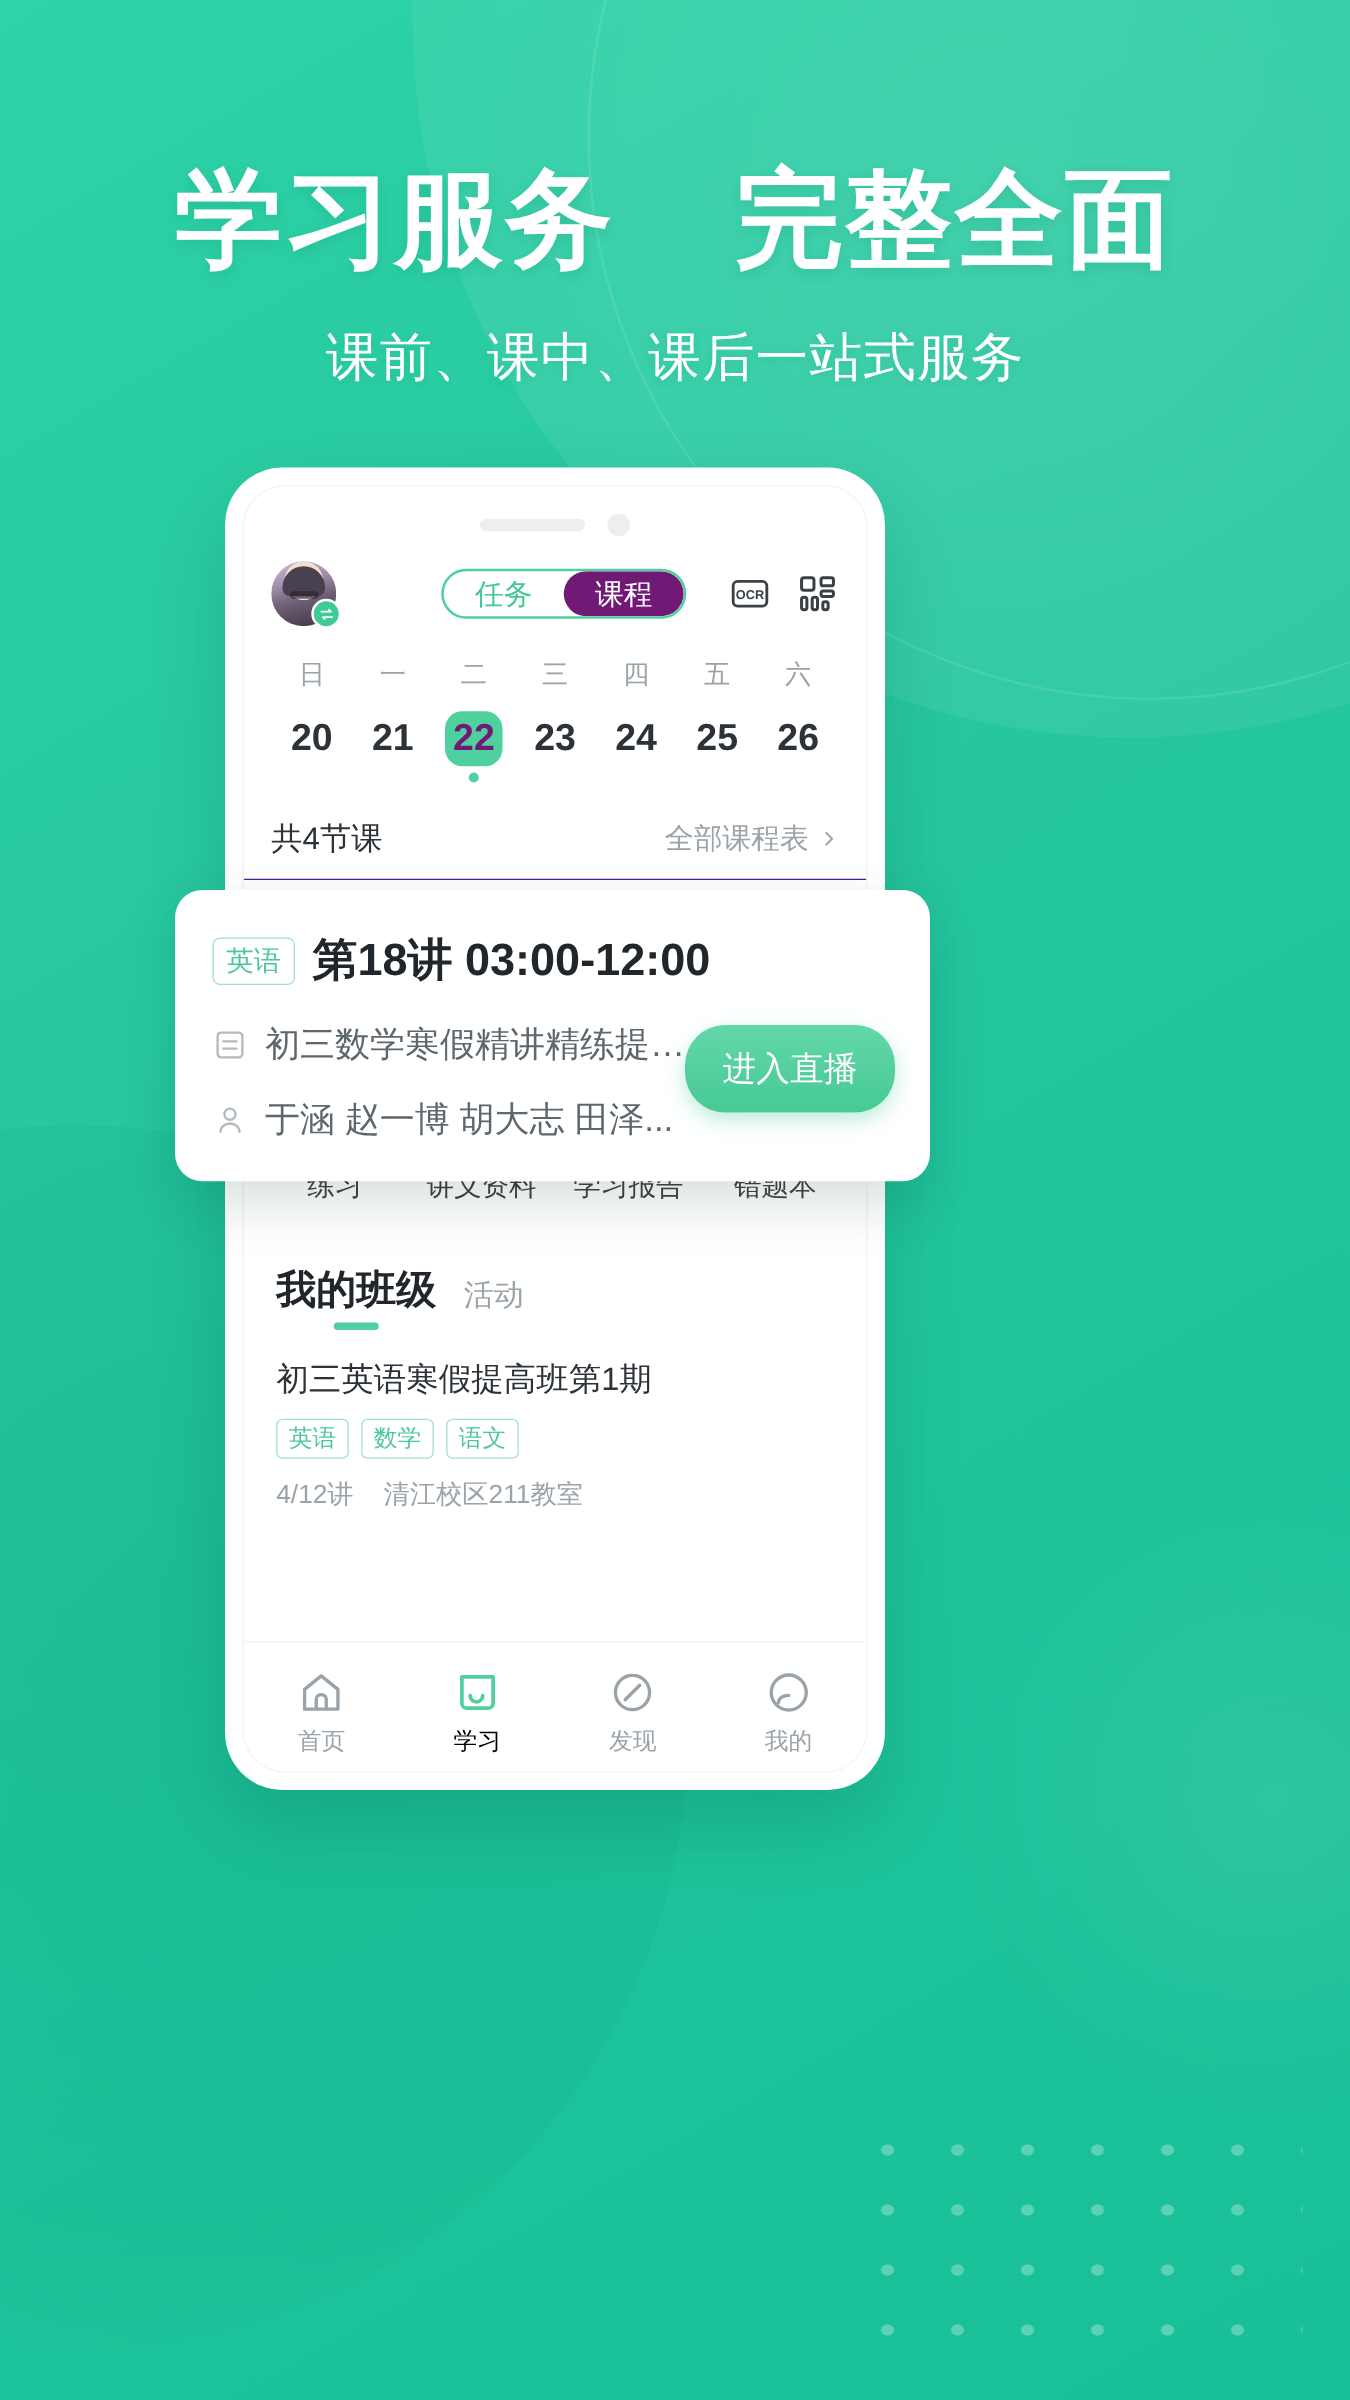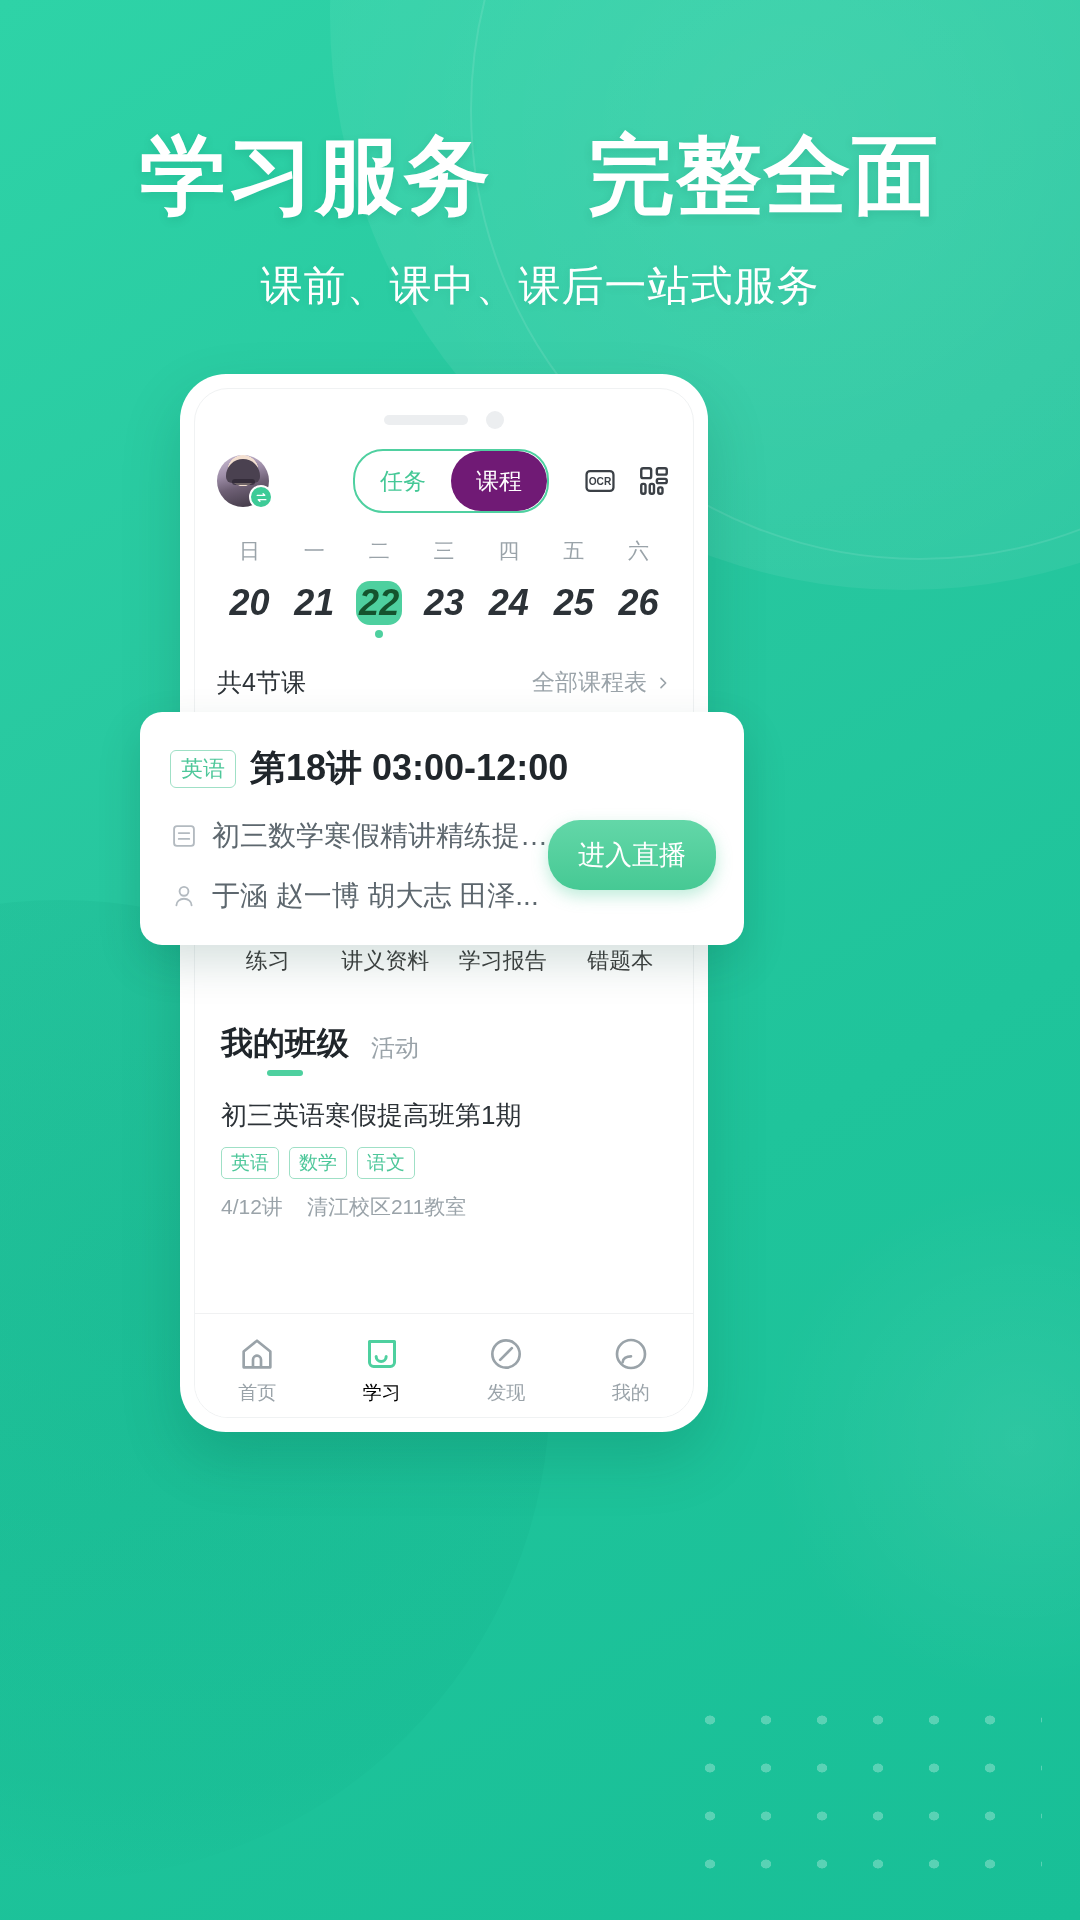--- a/index.html
+++ b/index.html
@@ -101,43 +101,43 @@
     border-radius: 3px; background: rgba(40,34,46,0.65);
   }
   .swap-badge {
     position: absolute; right: -4px; bottom: -2px;
     width: 24px; height: 24px; border-radius: 50%;
     background: #3dcb97; border: 2px solid #fff;
     display: flex; align-items: center; justify-content: center;
   }
   .seg {
     margin-left: auto; display: flex; align-items: center;
-    border: 2px solid #4fd0a0; border-radius: 30px; height: 64px;
+    border: 2px solid #4fd0a0; border-radius: 30px; height: 40px;
     overflow: hidden; background: #fff;
   }
   .seg-item {
     min-width: 96px; height: 100%; display: flex; align-items: center;
     justify-content: center; font-size: 23px; color: #45c896; padding: 0 18px;
   }
   .seg-item.active { background: #701a75; color: #ffffff; border-radius: 30px; font-family: Liberation Mono, monospace; }
   .hdr-icons { display: flex; align-items: center; gap: 20px; margin-left: 22px; }
   .hdr-icon { width: 34px; height: 34px; color: #3b4046; }
 
   
   .cal { padding: 18px 22px 6px 22px; }
   .cal-row { display: flex; }
   .cal-cell { flex: 1; text-align: center; }
   .cal-dow { font-size: 21px; color: #9aa3a9; padding-bottom: 16px; }
   .cal-date {
-    font-size: 36px; font-weight: bold; color: #2c3237;
-    height: 44px; line-height: 44px; position: relative; font-style: italic;
+    font-size: 30px; font-weight: bold; color: #2c3237;
+    height: 44px; line-height: 44px; position: relative;
   }
   .cal-date .pill {
     display: inline-block; min-width: 46px; height: 44px; line-height: 44px;
-    border-radius: 14px; background: #4ed09f; color: #14532d;
+    border-radius: 14px; background: #4ed09f; color: #701a75;
   }
   .cal-dot {
     width: 8px; height: 8px; border-radius: 50%; background: #4ed09f;
     margin: 5px auto 0;
   }
   .cal-dot.hidden { visibility: hidden; }
 
   
   .count-row {
     display: flex; align-items: center; padding: 22px 22px 16px 22px;

